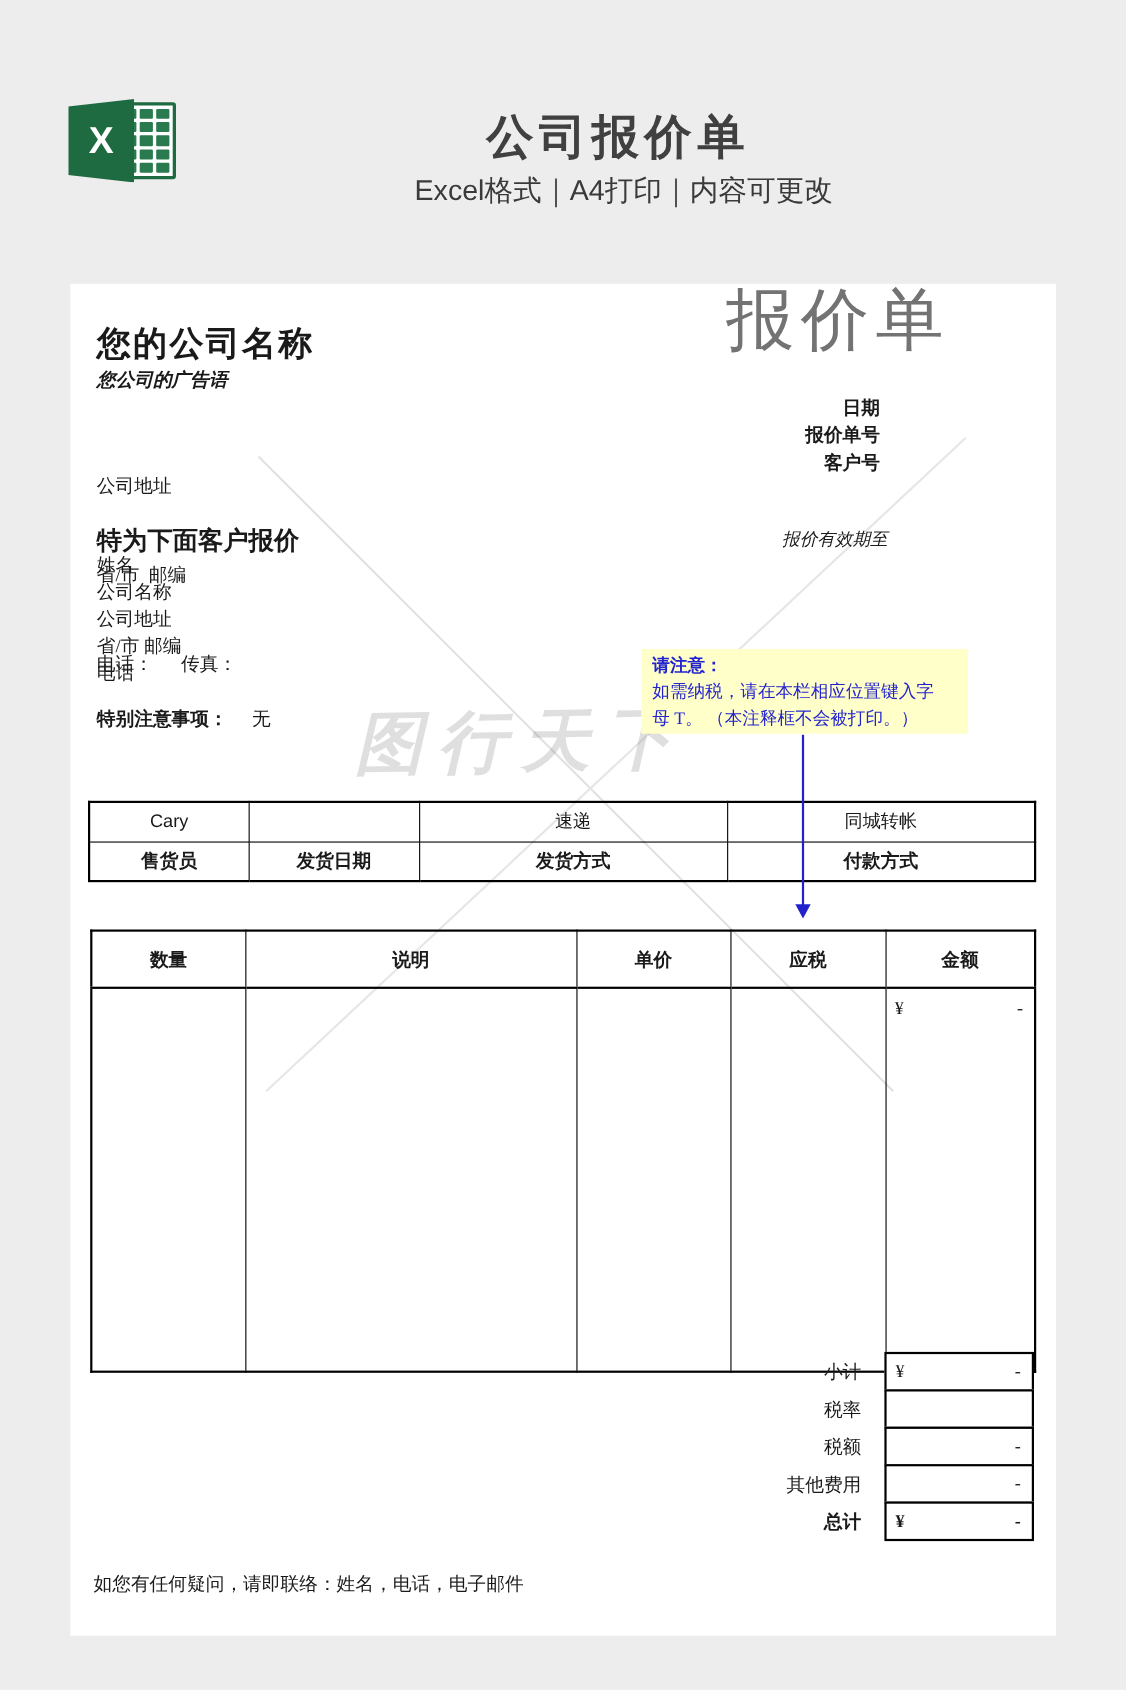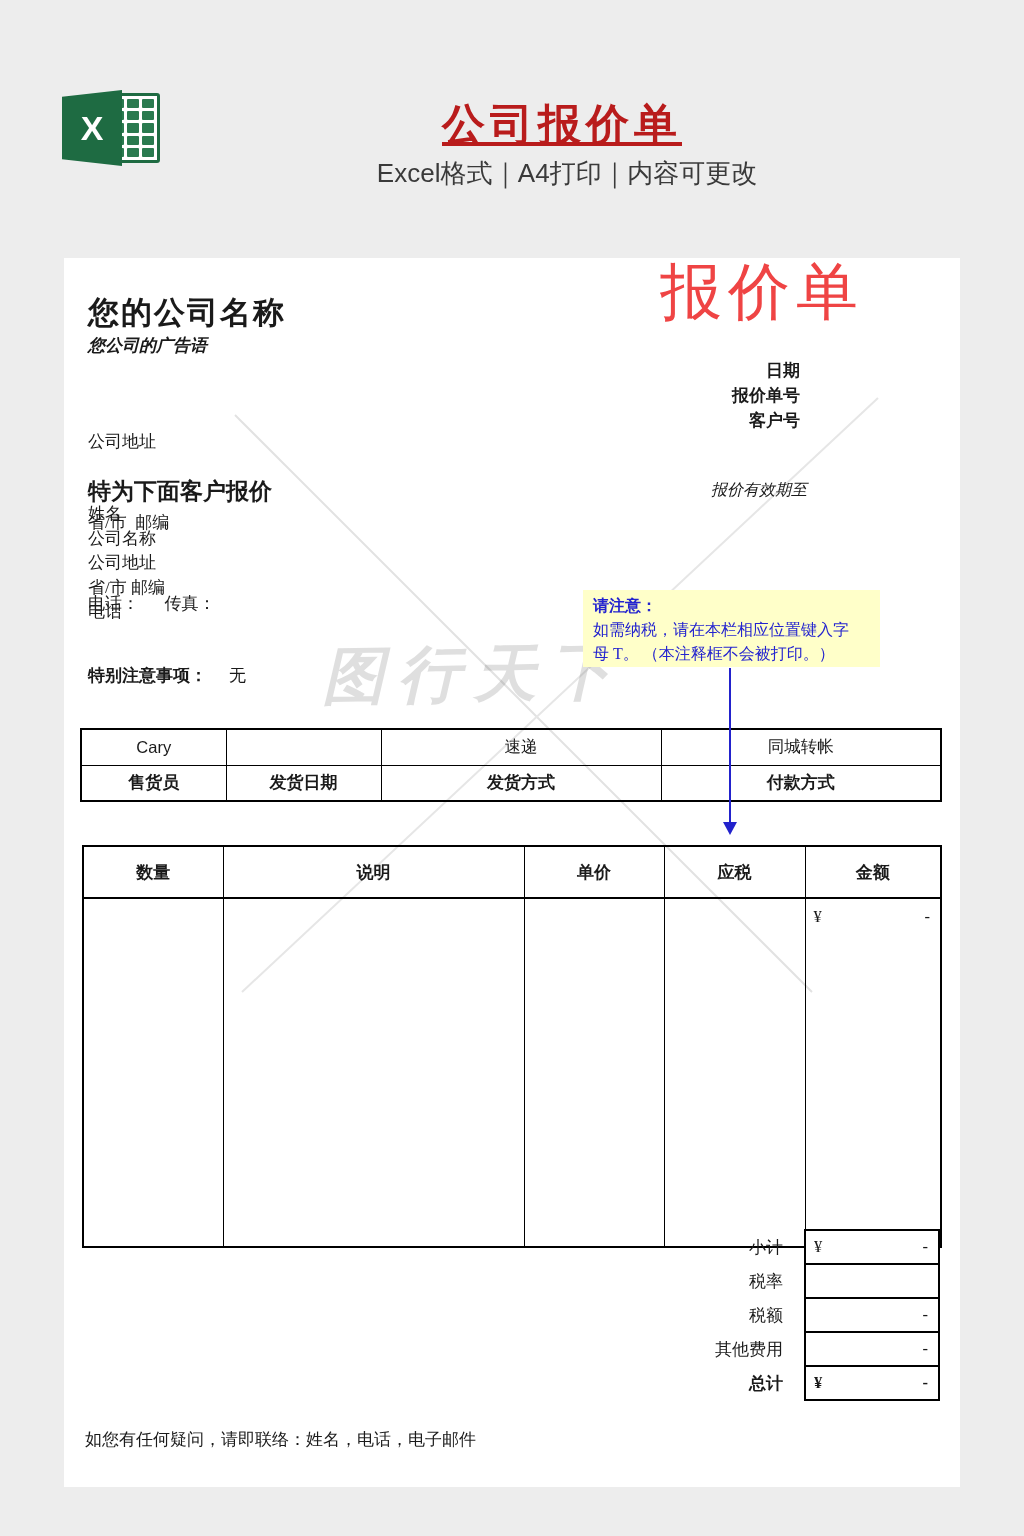--- a/index.html
+++ b/index.html
@@ -19,21 +19,21 @@
   .xl-grid span { background:#2a7a4f; border-radius:1px; }
   .xl-book {
     position:absolute; left:0; top:4px; width:60px; height:76px; background:#1e6b42;
     clip-path:polygon(0 9%, 100% 0, 100% 100%, 0 91%);
     display:flex; align-items:center; justify-content:center;
   }
   .xl-book b { color:#fff; font-family:"Liberation Sans",sans-serif; font-size:34px; }
   .hdr-title {
     position:absolute; left:312px; top:96px; width:500px; text-align:center;
     font-family:"Liberation Sans","DejaVu Sans",sans-serif; font-weight:bold;
-    font-size:43px; letter-spacing:5px; color:#b91c1c;text-decoration:underline;
+    font-size:43px; letter-spacing:5px; color:#404040;
   }
   .hdr-sub {
     position:absolute; left:312px; top:156px; width:510px; text-align:center;
     font-family:"Liberation Sans","DejaVu Sans",sans-serif;
     font-size:26px; color:#3a3a3a;
   }
   
   .card { position:absolute; left:64px; top:258px; width:896px; height:1229px; background:#ffffff; }
   .wm-lines { position:absolute; left:0; top:0; z-index:0; }
   .wm-text {
@@ -41,36 +41,36 @@
     font-style:italic; letter-spacing:14px; color:rgba(110,110,110,0.22); transform:rotate(-1deg);
     white-space:nowrap;
   }
   .card > .lyr { position:relative; z-index:1; }
   
   .co-name { position:absolute; left:24px; top:34px; font-size:31px; font-weight:bold; letter-spacing:2px; }
   .co-tag  { position:absolute; left:24px; top:76px; font-size:17px; font-weight:bold; font-style:italic; }
   .co-addr { position:absolute; left:24px; top:116px; font-size:17px; line-height:27px; white-space:pre; }
   
   .q-big {
-    position:absolute; right:96px; top:0px; font-size:62px; color:#ef4444;
+    position:absolute; right:96px; top:0px; font-size:62px; color:#737373;
     font-family:"Liberation Sans","DejaVu Sans",sans-serif; letter-spacing:6px; line-height:68px;
   }
   .q-meta { position:absolute; right:160px; top:100px; text-align:right; font-size:17px; font-weight:bold; line-height:25px; }
   .q-valid { position:absolute; right:153px; top:222px; font-size:16px; font-style:italic; }
   
   .cust-head { position:absolute; left:24px; top:218px; font-size:23px; font-weight:bold; }
   .cust-lines { position:absolute; left:24px; top:244px; font-size:17px; line-height:24.5px; }
   
   .note {
     position:absolute; left:519px; top:332px; width:297px; height:77px;
     background:#ffffc9; color:#2424cf; font-size:16px; line-height:24px; padding:4px 10px;
   }
   .note b { display:block; }
   
-  .special { position:absolute; left:24px; top:406px; font-size:17px; }
+  .special { position:absolute; left:24px; top:384px; font-size:17px; }
   .special b { margin-right:22px; }
   
   .arrow-line { position:absolute; left:665px; top:410px; width:2px; height:156px; background:#2222cc; z-index:5; }
   .arrow-head {
     position:absolute; left:659px; top:564px; z-index:5; width:0; height:0;
     border-left:7px solid transparent; border-right:7px solid transparent; border-top:13px solid #2222cc;
   }
   
   table { border-collapse:collapse; table-layout:fixed; }
   .tbl { position:absolute; z-index:2; background:transparent; }

